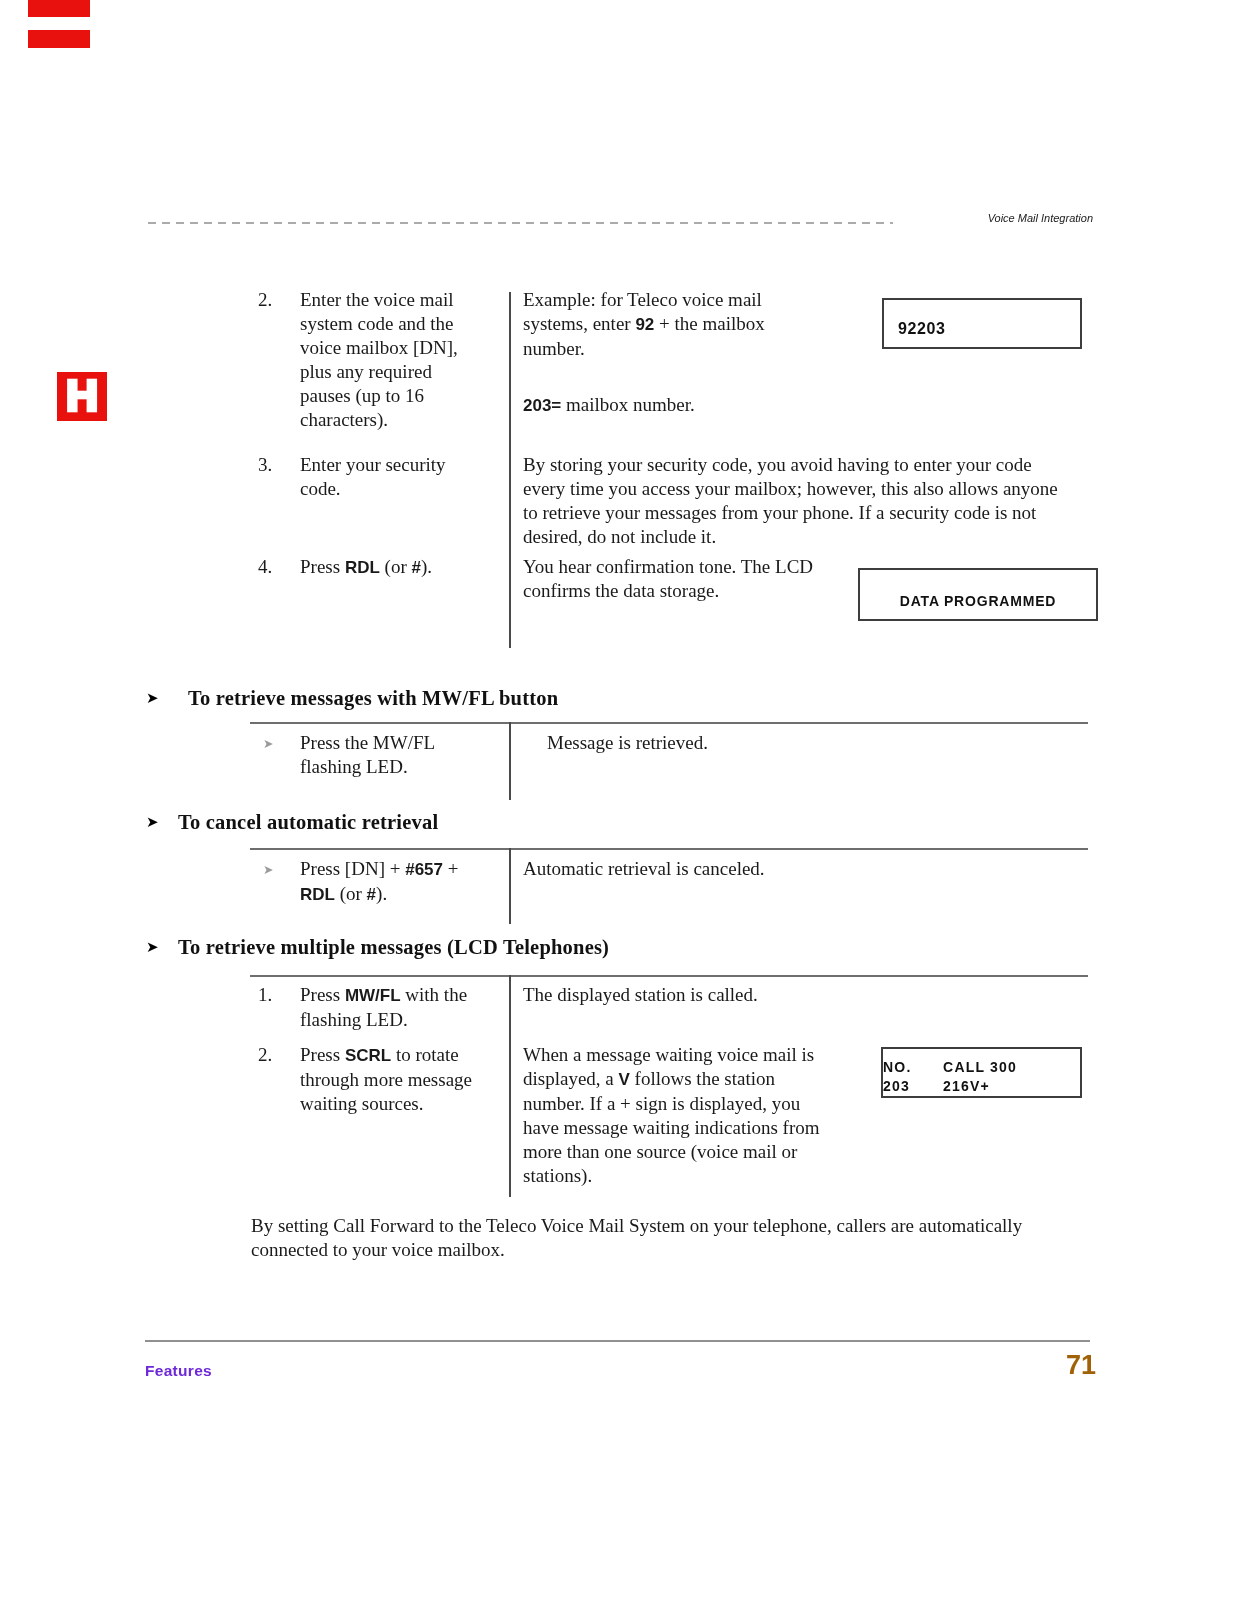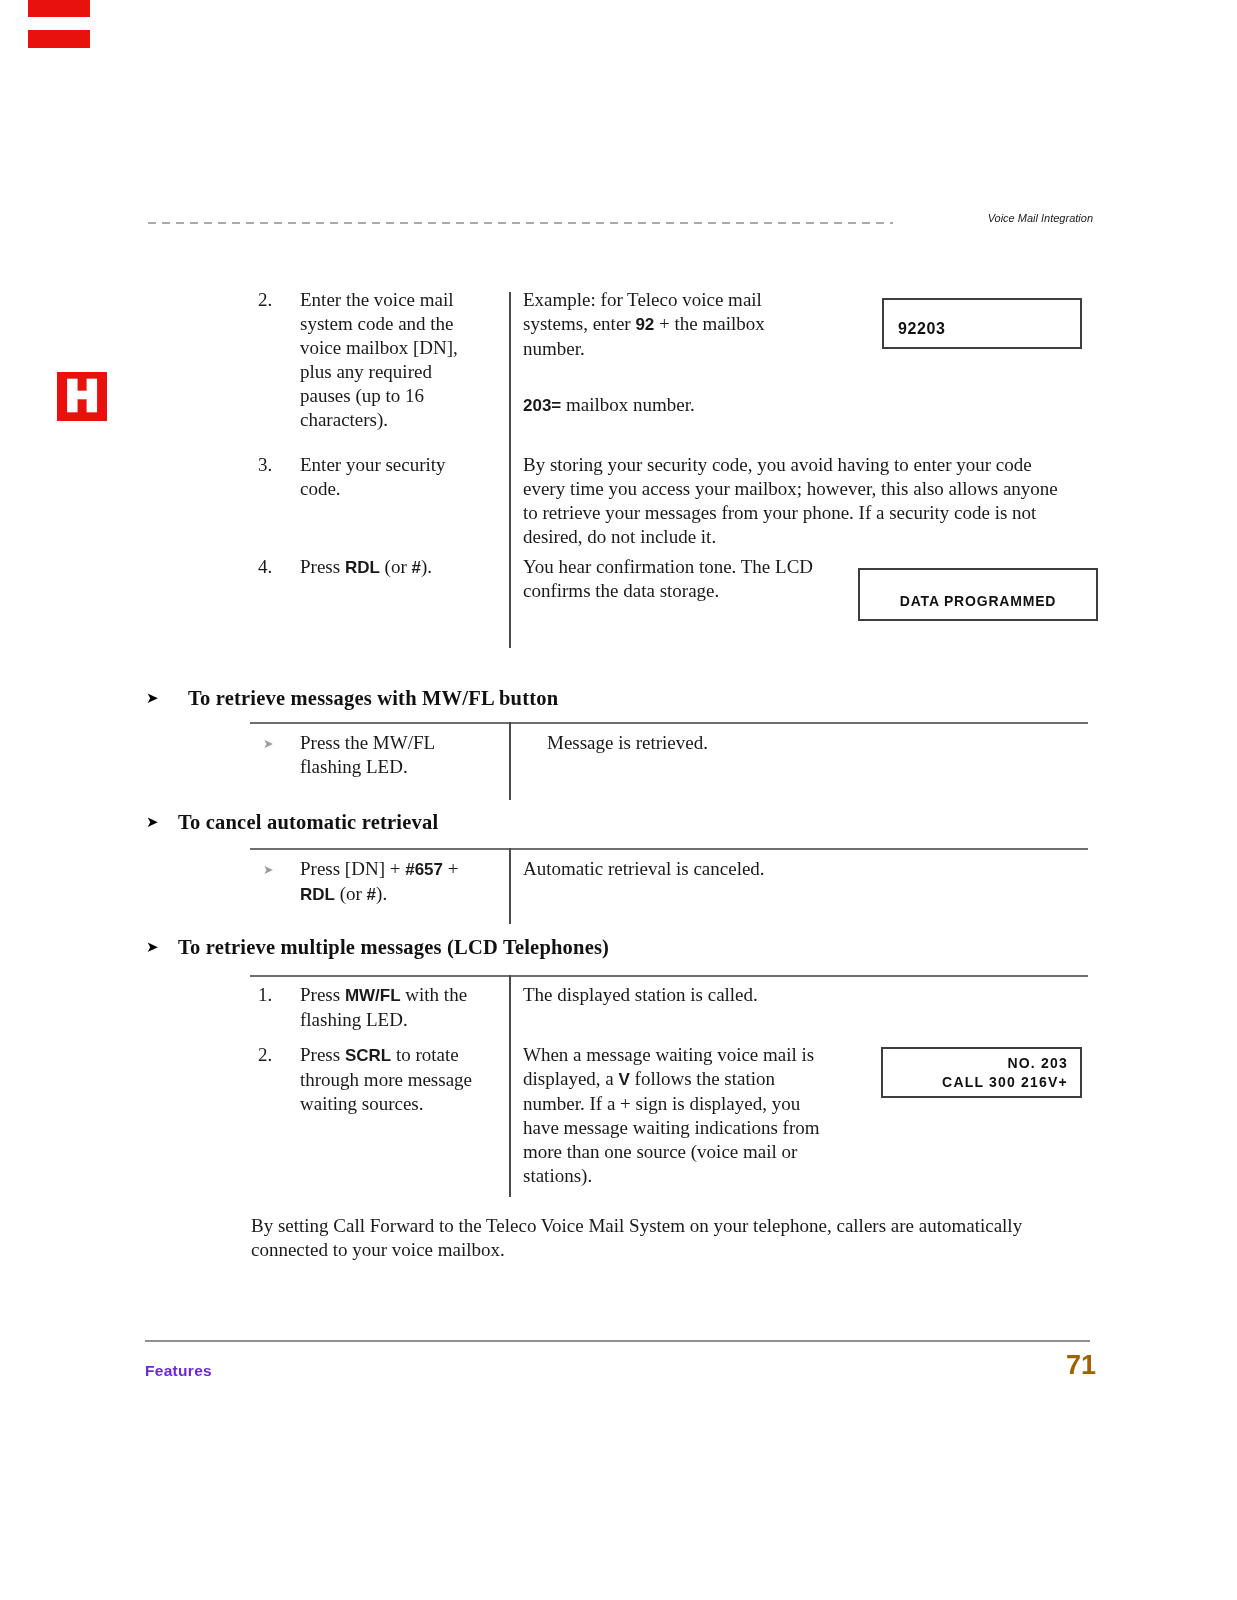--- a/index.html
+++ b/index.html
@@ -14,21 +14,21 @@
   .arr{font-family:"DejaVu Sans",sans-serif;font-size:15px;line-height:18px;color:#000;}
   .arr-sub{font-family:"DejaVu Sans",sans-serif;font-size:12.5px;line-height:15px;color:#9b9b9b;}
   .hrule{height:2px;background:#6e6e6e;}
   .vrule{width:1.5px;background:#4a4a4a;}
   .dashed{height:2px;background:repeating-linear-gradient(90deg,#ababab 0 8px,transparent 8px 14px);}
   .hdr-title{font-family:"Liberation Sans","DejaVu Sans",sans-serif;font-style:italic;font-size:11px;color:#202020;}
   .lcd{background:#fff;border:2px solid #3d3d3d;box-sizing:border-box;
        font-family:"Liberation Sans","DejaVu Sans",sans-serif;font-weight:700;color:#111;}
   .lcd-1{display:flex;align-items:flex-end;padding:0 0 9px 14px;font-size:16px;letter-spacing:0.6px;}
   .lcd-2{display:flex;align-items:flex-end;justify-content:center;padding-bottom:10px;font-size:14px;letter-spacing:0.8px;}
-  .lcd-3{display:flex;flex-direction:column;justify-content:center;align-items:flex-end;
+  .lcd-3{display:flex;flex-direction:row;justify-content:center;align-items:flex-end;
          padding-right:12px;font-size:14px;letter-spacing:1.2px;line-height:19px;}
   .red{background:#e8110d;}
   .tab-h{display:flex;align-items:center;justify-content:center;
          font-family:"DejaVu Sans","Liberation Sans",sans-serif;font-weight:900;font-size:42px;color:#ffffff;
          -webkit-text-stroke:2.5px #ffffff;}
   .foot-sec{font-family:"Liberation Sans","DejaVu Sans",sans-serif;font-weight:700;font-size:15.5px;color:#6d28d9;letter-spacing:0.3px;}
   .foot-page{font-family:"Liberation Sans","DejaVu Sans",sans-serif;font-weight:700;font-size:27px;color:#a16207;}
 </style>
 </head>
 <body>

